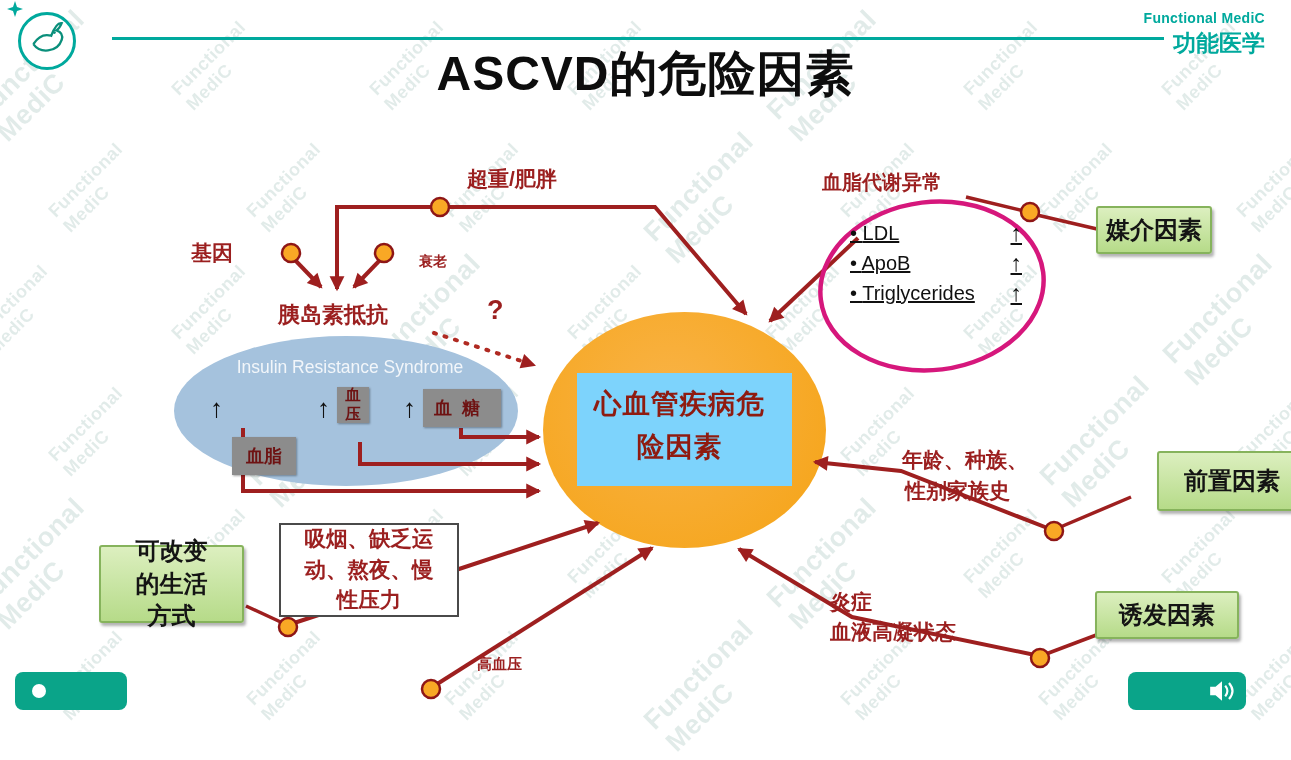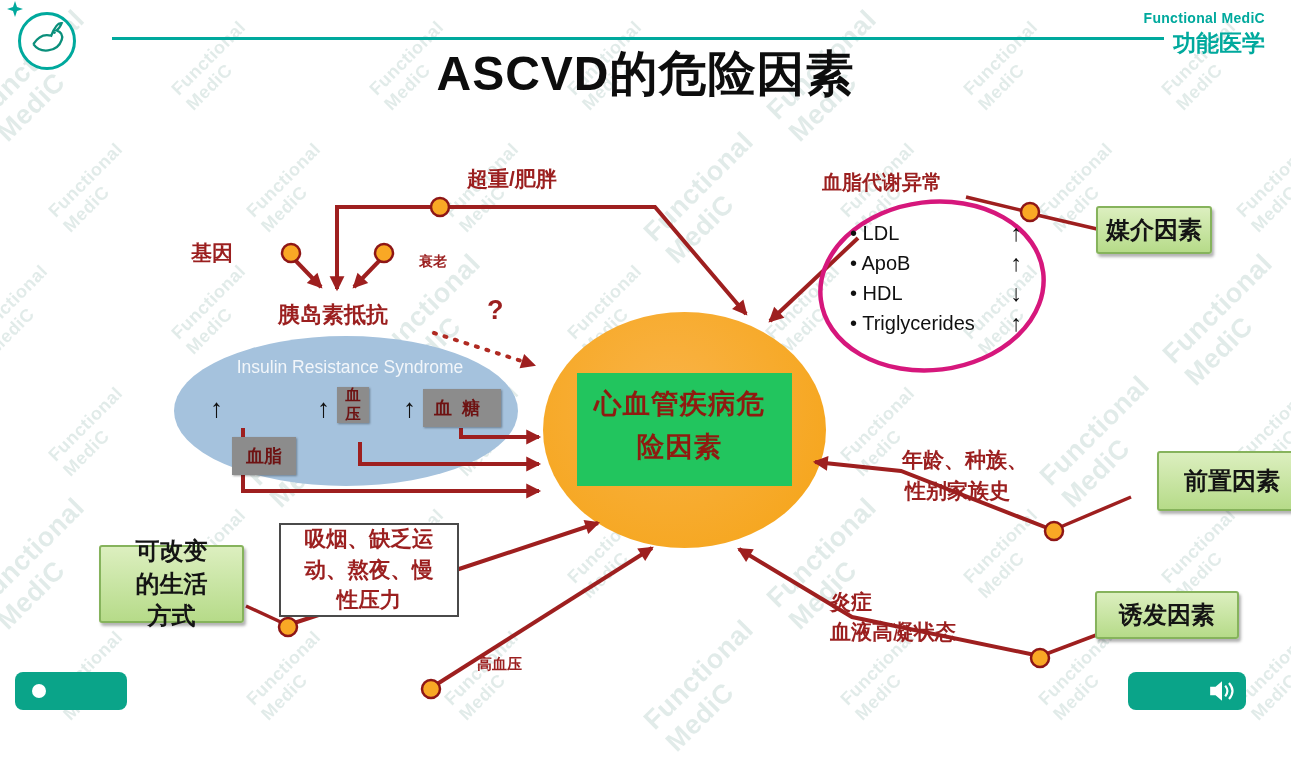--- a/index.html
+++ b/index.html
@@ -24,39 +24,39 @@
   .brand .b1 { font-size:14px; font-weight:800; letter-spacing:.3px; }
   .brand .b2 { font-size:23px; font-weight:800; margin-top:2px; }
 
   
   .blue-ellipse { left:174px; top:336px; width:344px; height:150px; border-radius:50%;
                   background:#A5C2DD; z-index:1; }
   .irs-title { left:185px; top:357px; width:330px; text-align:center; font-size:17.5px;
                color:#F2F6FA; z-index:3; }
   .center-ellipse { left:543px; top:312px; width:283px; height:236px; border-radius:50%;
                     background:radial-gradient(circle at 45% 38%, #F9B347, #F5A314); z-index:1; }
-  .center-rect { left:577px; top:373px; width:215px; height:113px; background:#22c55e; z-index:3;
+  .center-rect { left:577px; top:373px; width:215px; height:113px; background:#7dd3fc; z-index:3;
                  color:#8F1B10; font-weight:800; font-size:27.5px; line-height:1.55;
                  letter-spacing:1px; text-align:center; padding:10px 22px 0 12px; }
 
   
   .rlbl { color:#9B1F1F; font-weight:800; z-index:3; white-space:nowrap; }
 
   .insulin-label { left:266px; top:298px; width:134px; height:34px; background:#fff;
                    color:#9B1F1F; font-weight:800; font-size:22px; z-index:3;
                    display:flex; align-items:center; justify-content:center; }
 
   .irs-up { top:393px; font-size:26px; font-weight:800; color:#111; z-index:3; }
   .gray-box { background:#8C8C8C; color:#6E1212; font-weight:800; z-index:3;
               display:flex; align-items:center; justify-content:center; text-align:center;
               box-shadow:1px 1px 2px rgba(0,0,0,.35); }
 
   
   .lipid-list { left:850px; top:218px; width:172px; z-index:3; }
-  .lipid-row { display:flex; align-items:center; height:30px; font-size:20px; color:#101010; }
+  .lipid-row { display:flex; align-items:center; height:30px; font-size:20px; color:#101010;text-decoration:underline; }
   .lipid-row .nm::before { content:"• "; }
   .lipid-row .ar { margin-left:auto; font-weight:900; font-size:23px; color:#0a0a0a; }
 
   
   .green-box { background:linear-gradient(#dcefbf,#b6db89); border:2px solid #86b35c;
                border-radius:3px; box-shadow:2px 3px 3px rgba(0,0,0,.3); z-index:3;
                color:#141414; font-weight:800; font-size:24px; display:flex; align-items:center;
                justify-content:center; text-align:center; line-height:1.35; }
 
   .white-box { left:279px; top:523px; width:180px; height:94px; background:#fff;
@@ -259,24 +259,20 @@
   <div class="abs lipid-list">
     <div class="lipid-row">
       <span class="nm">LDL</span>
       <span class="ar">↑</span>
     </div>
     <div class="lipid-row">
       <span class="nm">ApoB</span>
       <span class="ar">↑</span>
     </div>
     <div class="lipid-row">
-      <span class="nm">HDL</span>
-      <span class="ar">↓</span>
-    </div>
-    <div class="lipid-row">
       <span class="nm">Triglycerides</span>
       <span class="ar">↑</span>
     </div>
   </div>
 
   <div class="abs green-box" style="left:1096px; top:206px; width:116px; height:48px;">媒介因素</div>
   <div class="abs green-box" style="left:1157px; top:451px; width:150px; height:60px;">前置因素</div>
   <div class="abs green-box" style="left:1095px; top:591px; width:144px; height:48px;">诱发因素</div>
   <div class="abs green-box" style="left:99px; top:545px; width:145px; height:78px; padding:0 24px;">可改变的生活方式</div>
 

